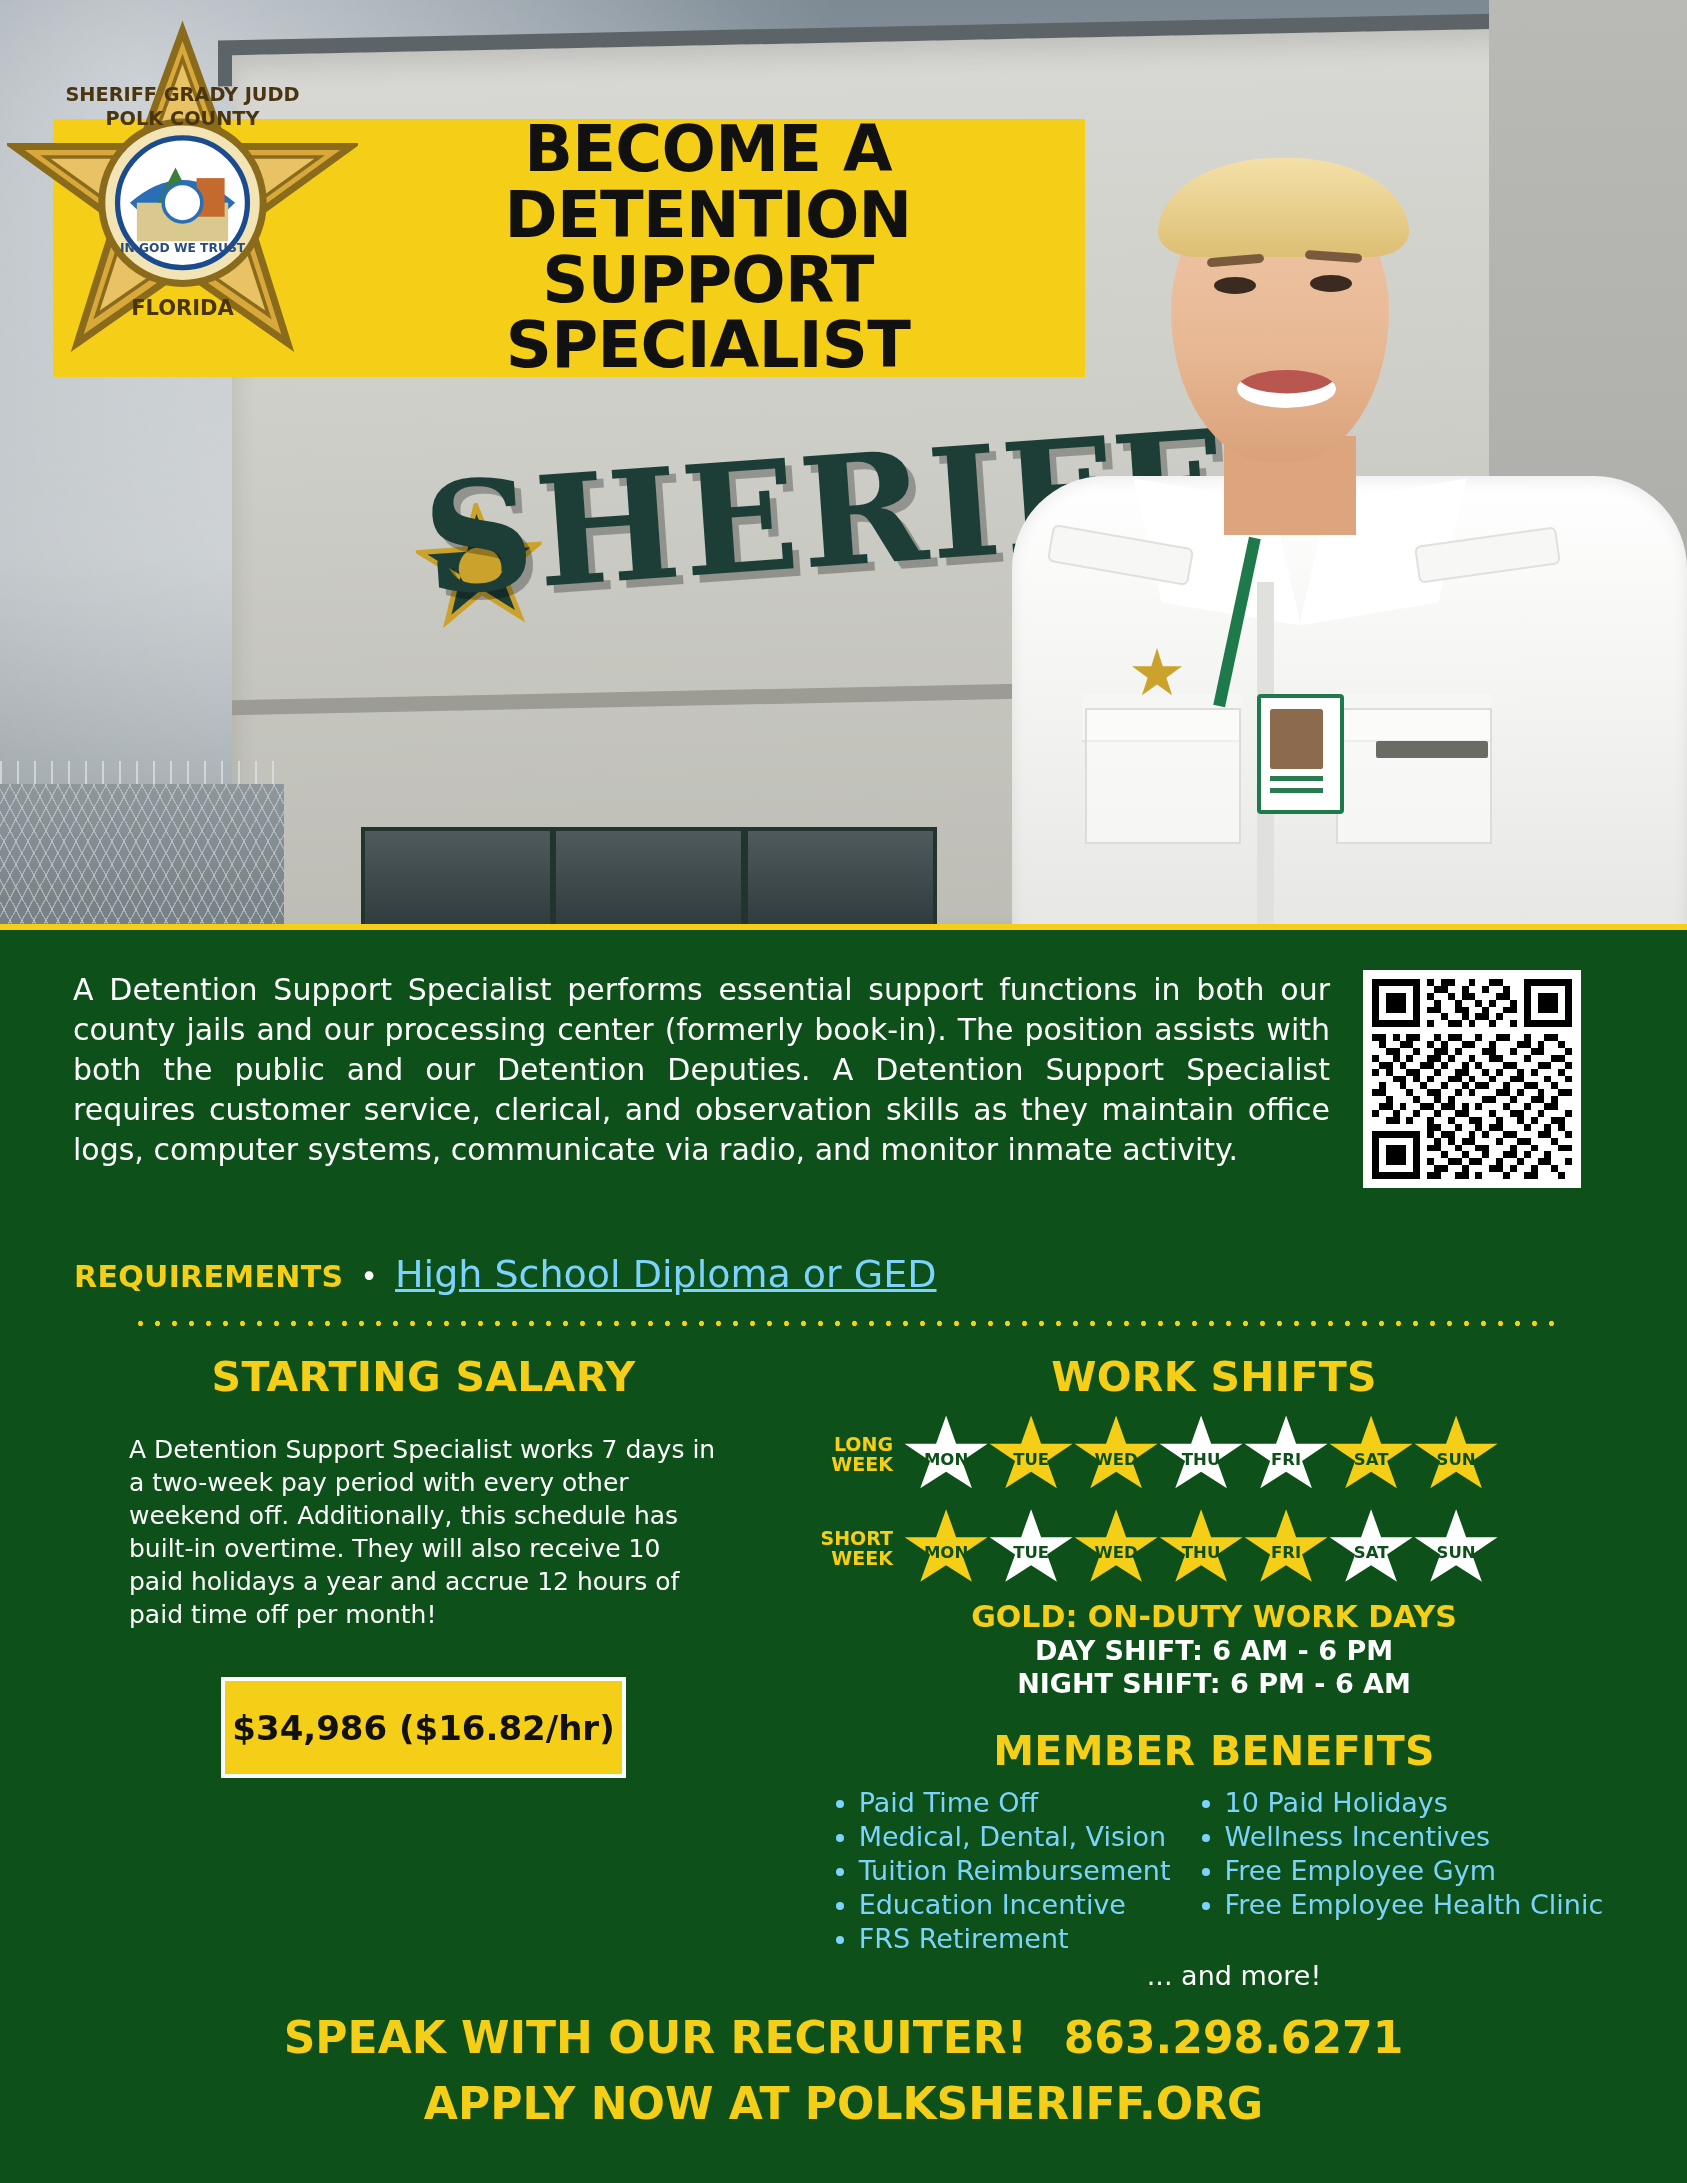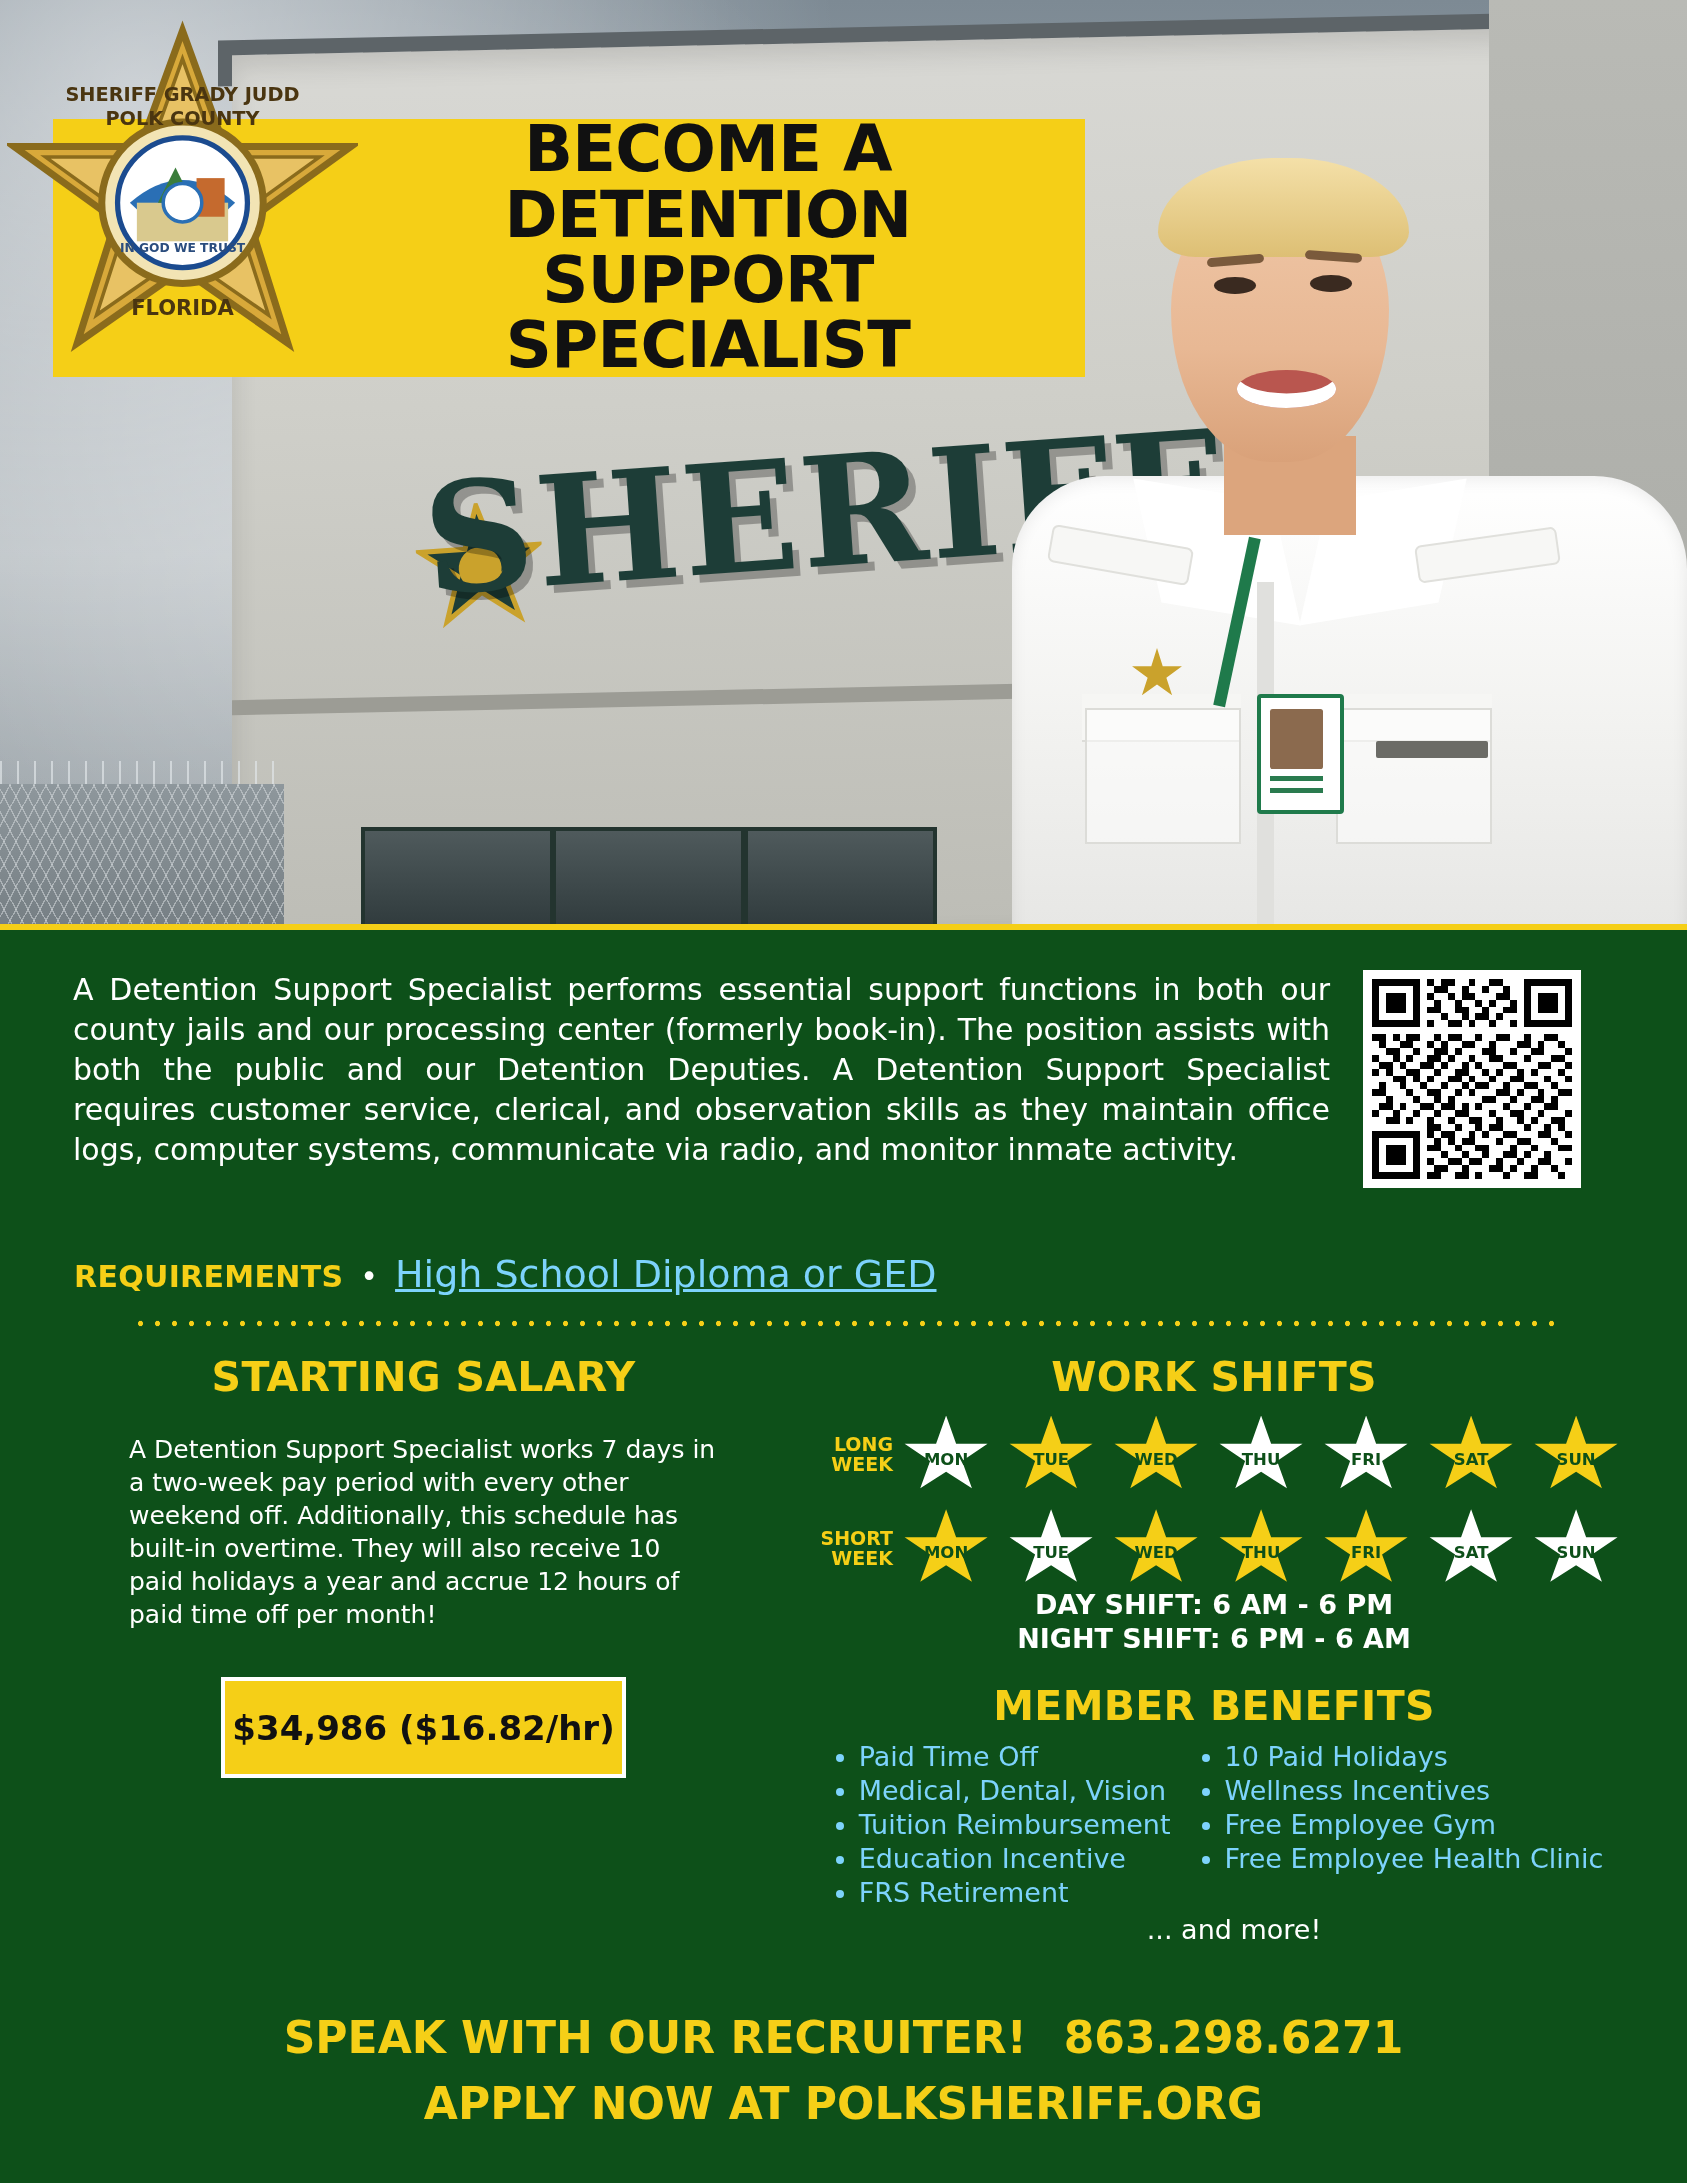--- a/index.html
+++ b/index.html
@@ -244,21 +244,21 @@
     display: flex; align-items: center; justify-content: center;
     font-weight: 800; font-size: 34px; color: #111111;
   }
 
   .shift-col { position: absolute; left: 807px; top: 423px; width: 814px; }
   .week-row { display: flex; align-items: center; margin-top: 14.6px; }
   .week-lbl {
     width: 86px; color: #f5cf17; font-weight: 800; font-size: 19px;
     line-height: 1.05; text-align: right; padding-right: 10.6px; white-space: pre-line;
   }
-  .stars { display: flex; gap: 20px; }
+  .stars { display: flex; gap: 0; }
   .daystar { position: relative; width: 85px; height: 79px; }
   .daystar .shape {
     position: absolute; inset: 0;
     clip-path: polygon(50% 0%, 61.8% 35.5%, 98.8% 35.5%, 68.8% 57.5%, 80.4% 92%, 50% 71%, 19.6% 92%, 31.2% 57.5%, 1.2% 35.5%, 38.2% 35.5%);
   }
   .daystar .lbl {
     position: absolute; left: 0; right: 0; top: 34px;
     text-align: center; font-weight: 800; font-size: 16.5px; color: #0d5019;
   }
   .gold-note { margin-top: 10.6px; color: #f5cf17; font-weight: 800; font-size: 30px; text-align: center; }
@@ -661,20 +661,21 @@
               <div class="shape" style="background: rgb(255, 255, 255);"></div>
               <div class="lbl">SAT</div>
             </div>
             <div class="daystar">
               <div class="shape" style="background: rgb(255, 255, 255);"></div>
               <div class="lbl">SUN</div>
             </div>
           </div>
       </div>
 
+      <div class="gold-note">GOLD: ON-DUTY WORK DAYS</div>
       <div class="shift-line">DAY SHIFT: 6 AM - 6 PM</div>
       <div class="shift-line">NIGHT SHIFT: 6 PM - 6 AM</div>
 
       <div class="h2 benefits-h">MEMBER BENEFITS</div>
       <div class="benefits">
         <div class="bcol">
           <ul id="benefits-left">
               <li>Paid Time Off</li>
               <li>Medical, Dental, Vision</li>
               <li>Tuition Reimbursement</li>

